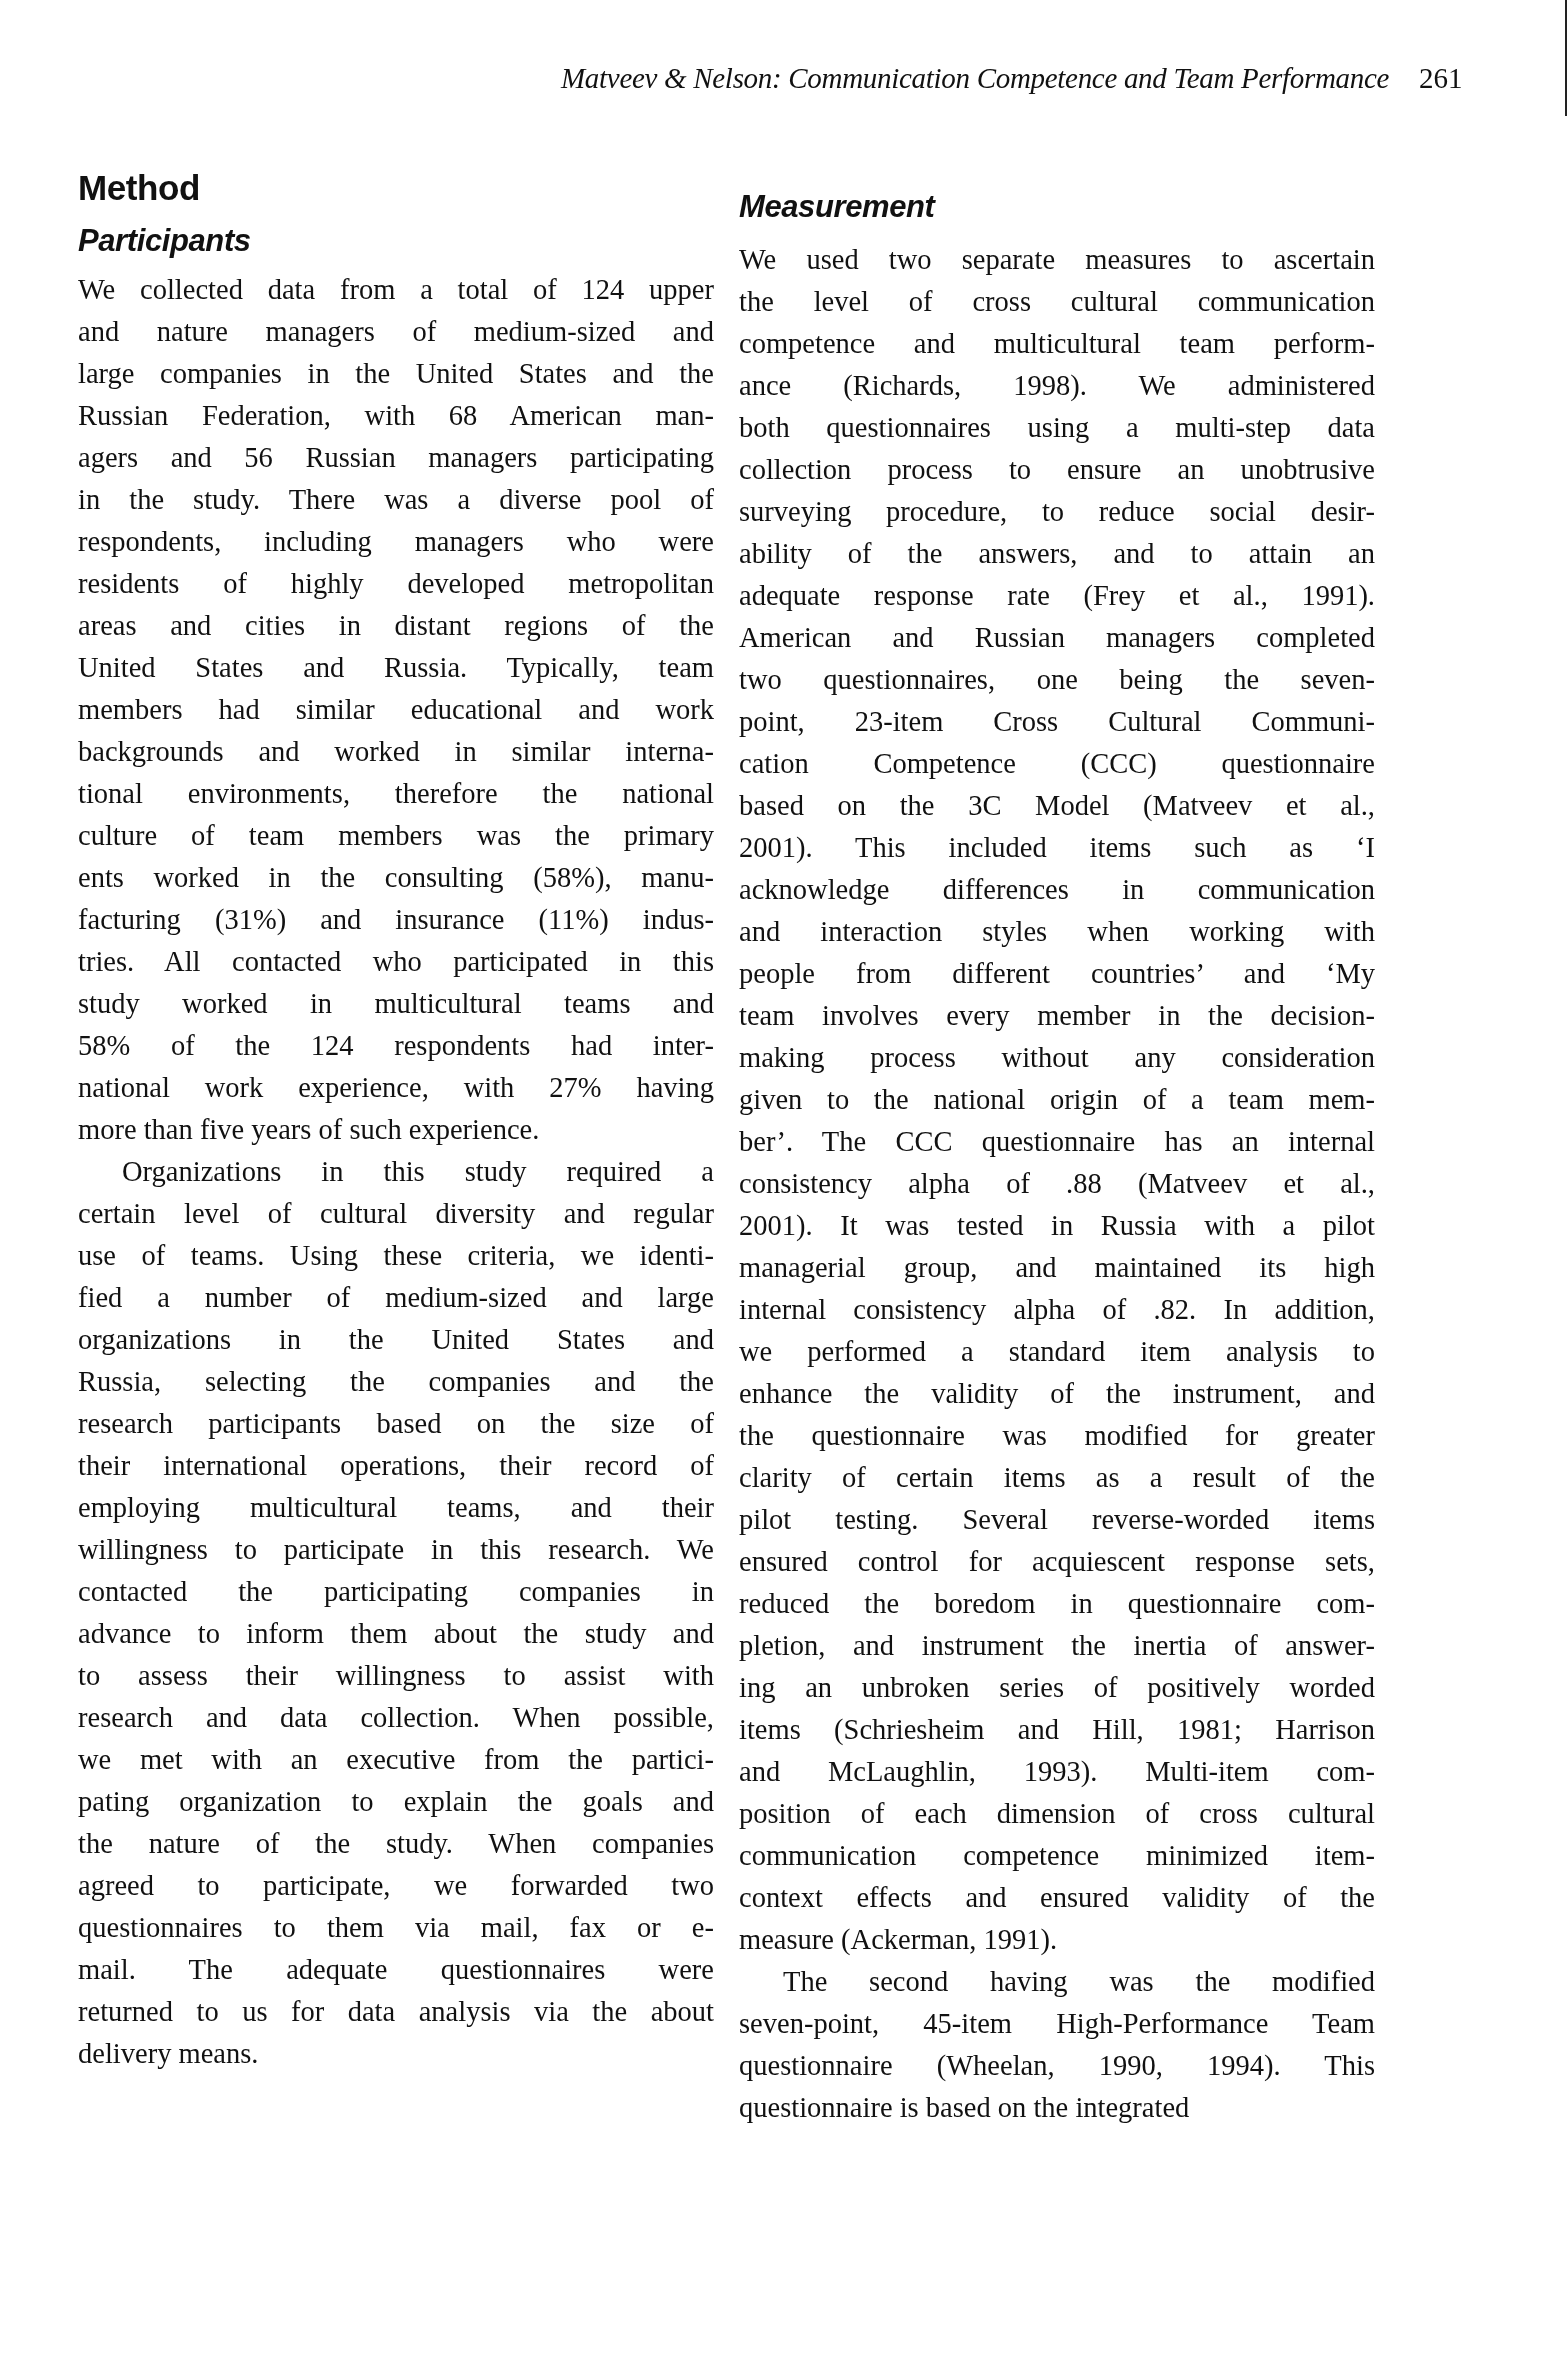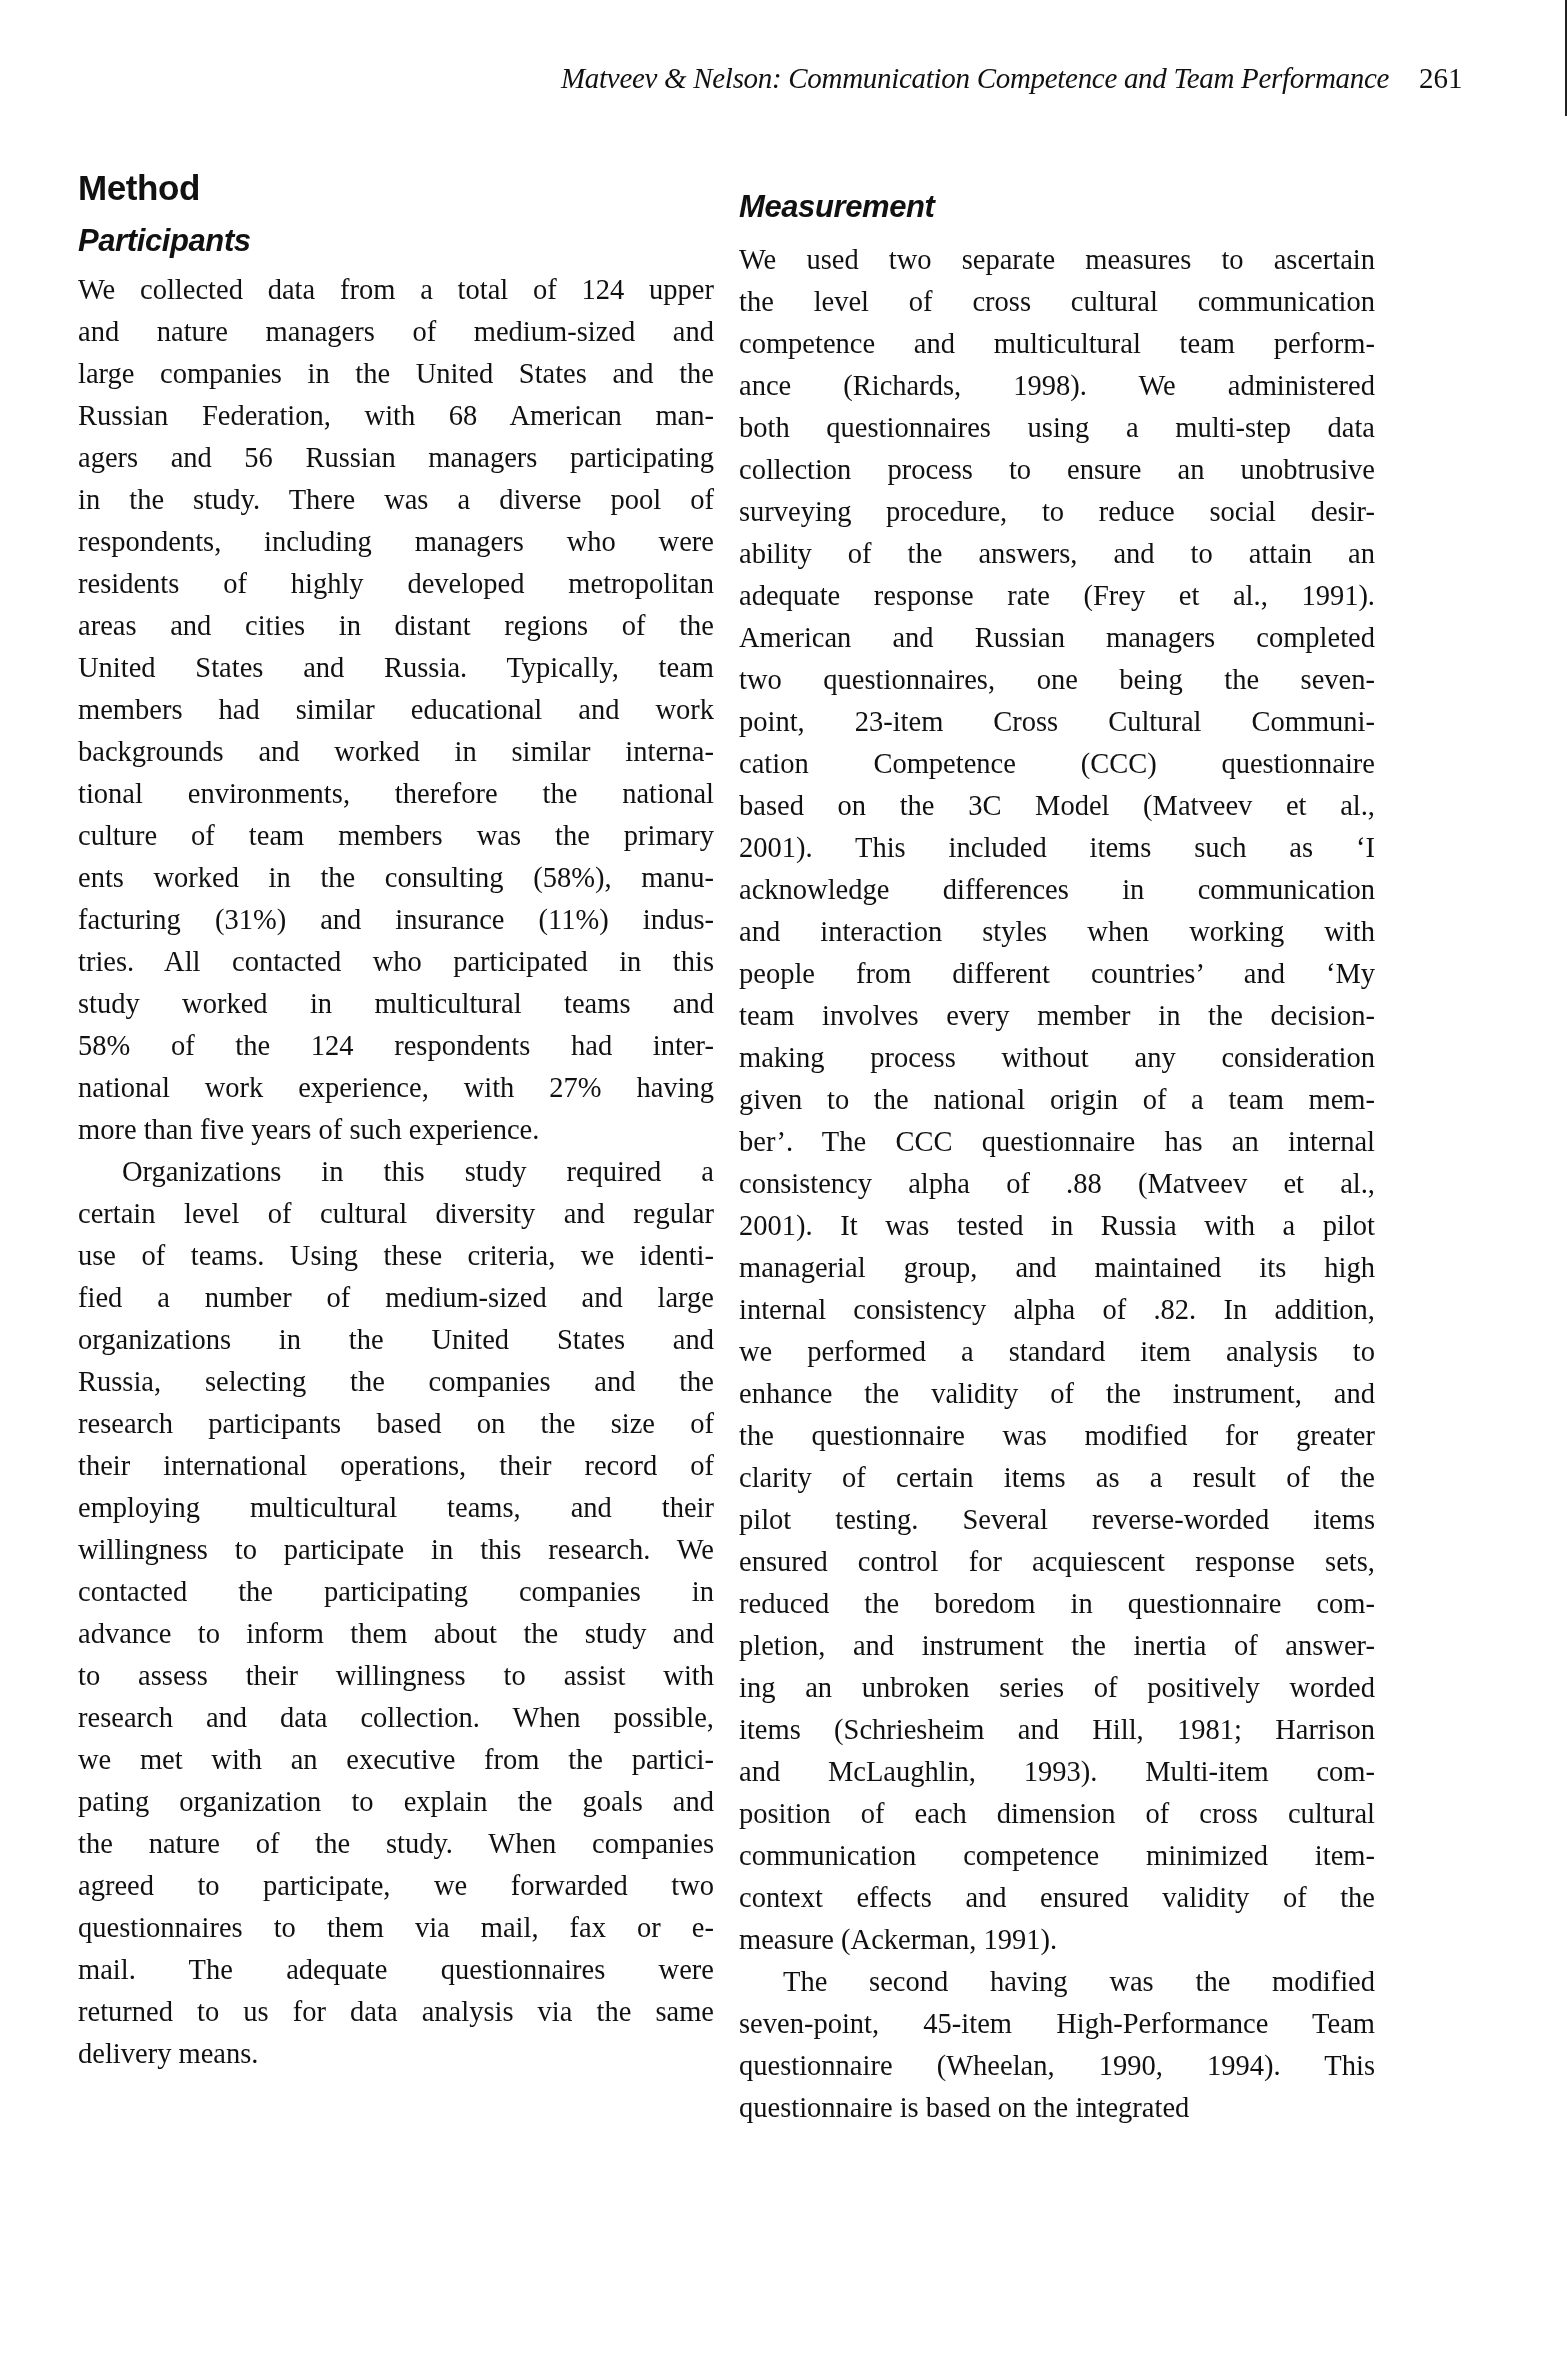--- a/index.html
+++ b/index.html
@@ -89,21 +89,21 @@
       <span class="line">contacted the participating companies in</span>
       <span class="line">advance to inform them about the study and</span>
       <span class="line">to assess their willingness to assist with</span>
       <span class="line">research and data collection. When possible,</span>
       <span class="line">we met with an executive from the partici-</span>
       <span class="line">pating organization to explain the goals and</span>
       <span class="line">the nature of the study. When companies</span>
       <span class="line">agreed to participate, we forwarded two</span>
       <span class="line">questionnaires to them via mail, fax or e-</span>
       <span class="line">mail. The adequate questionnaires were</span>
-      <span class="line">returned to us for data analysis via the same</span>
+      <span class="line">returned to us for data analysis via the about</span>
       <span class="line last">delivery means.</span>
     </p>
 </div>
 
 <div class="col right">
   <h2 class="subsec">Measurement</h2>
   <p>
       <span class="line">We used two separate measures to ascertain</span>
       <span class="line">the level of cross cultural communication</span>
       <span class="line">competence and multicultural team perform-</span>

